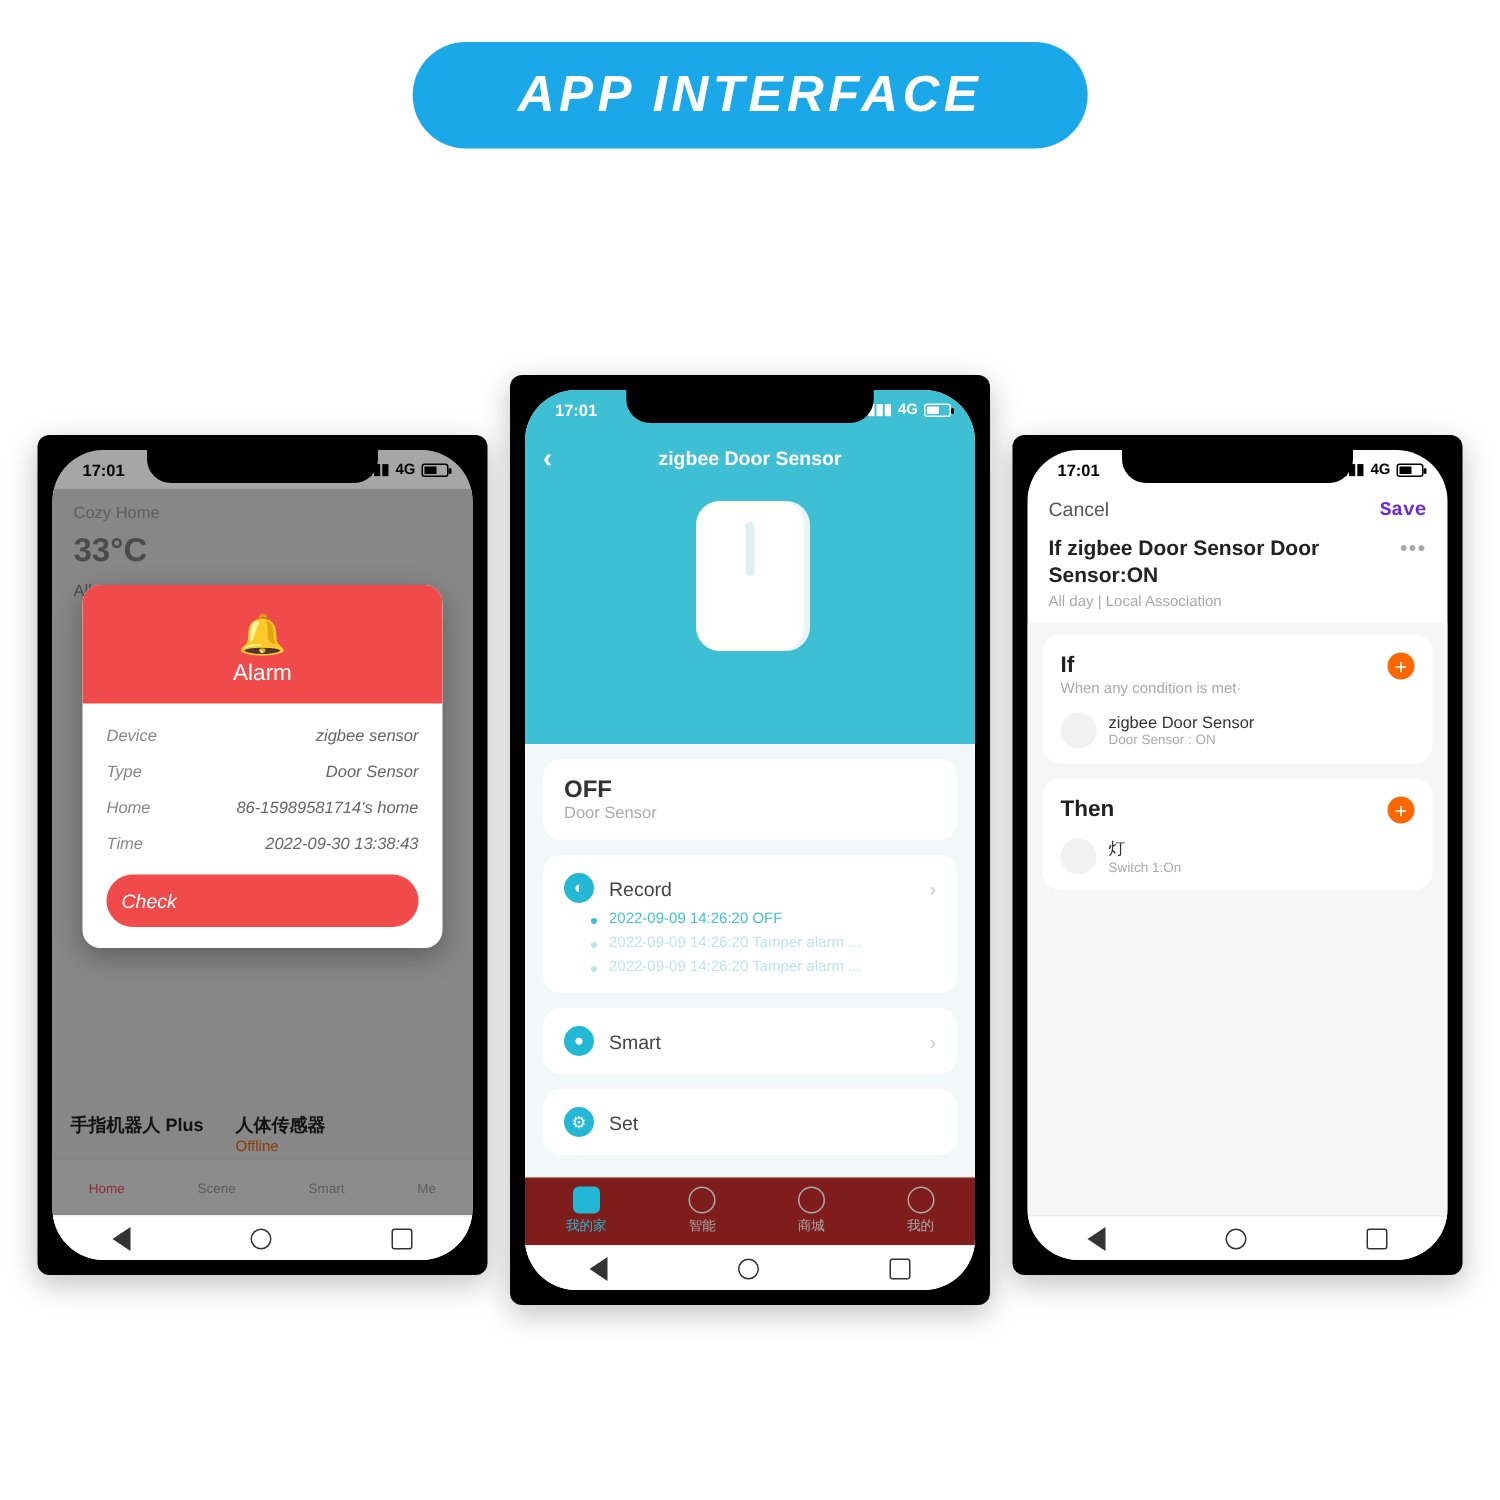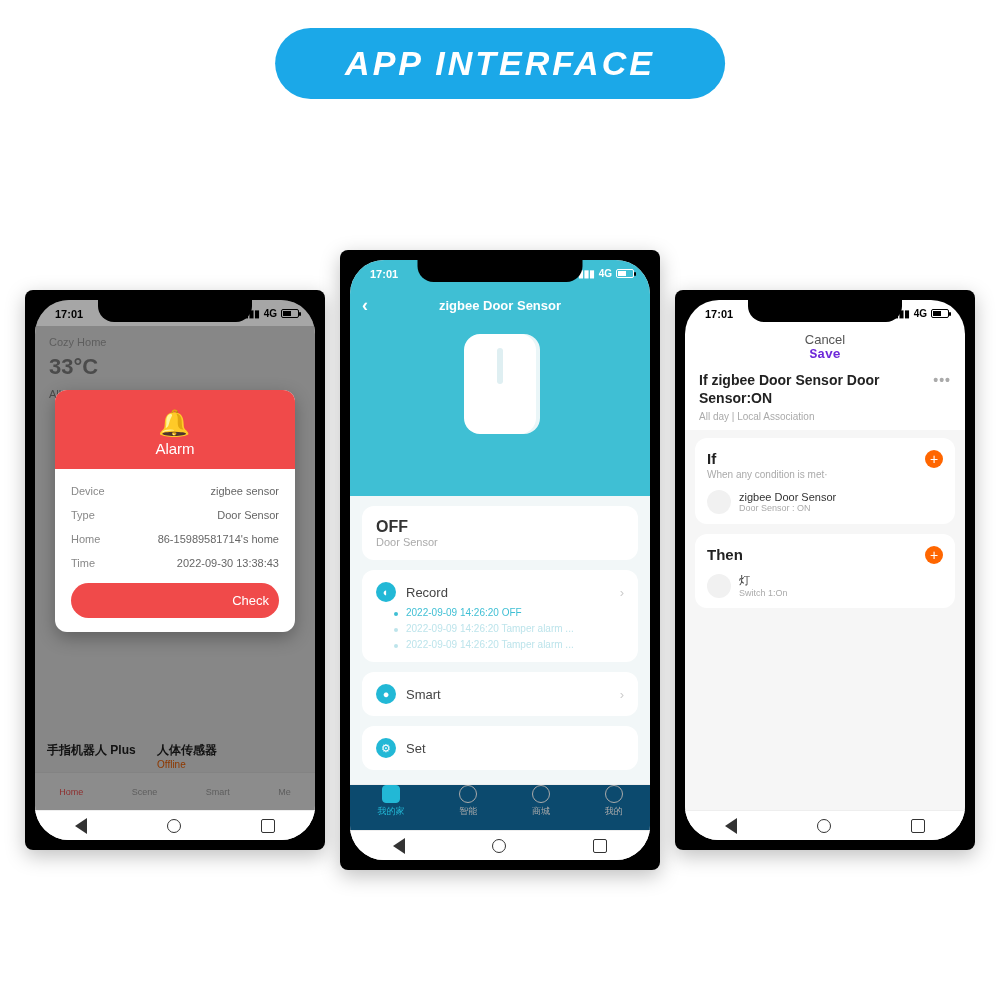--- a/index.html
+++ b/index.html
@@ -114,52 +114,52 @@
   .p1-tabbar{position:absolute;left:0;right:0;bottom:0;height:38px;border-top:1px solid #eee;background:rgba(255,255,255,.9);display:flex;justify-content:space-around;align-items:center;font-size:9px;color:#aaa;}
   .p1-tabbar .home{color:#f55;}
 
   .dim { position:absolute; inset:0 0 30px 0; background:rgba(0,0,0,.35); z-index:10;}
   .modal {
     position:absolute; top:90px; left:20px; right:20px; z-index:20;
     border-radius:12px; overflow:hidden; box-shadow:0 6px 18px rgba(0,0,0,.3);
     background:#fff;
   }
   .modal-top { background:#f04a4a; color:#fff; text-align:center; padding:20px 0 12px; }
-  .modal-body { padding:10px 16px 14px; font-size:11px; }
+  .modal-body { padding:10px 16px 14px; font-size:11px;font-style:italic; }
   .mrow{display:flex;justify-content:space-between;padding:6px 0;color:#555;}
   .mrow .k{color:#888;}
   .mrow .v{color:#666;text-align:right;}
   .mbtn{
-    background:#f04a4a;color:#fff;text-align:right;padding:10px;border-radius:22px;margin-top:8px;font-size:13px;font-weight:500;
+    background:#f04a4a;color:#fff;text-align:left;padding:10px;border-radius:22px;margin-top:8px;font-size:13px;font-weight:500;
   }
 
   
   .p2-top { background:#3fbfd4; color:#fff; padding-top:4px; height:210px; position:relative; }
   .p2-header{ display:flex; align-items:center; justify-content:center; position:relative; height:30px; font-size:13px; font-weight:600;}
   .p2-header .back{position:absolute;left:12px;font-size:18px;}
   .p2-device{ margin:14px auto 0; width:72px;height:100px;background:#fff;border-radius:16px;position:relative;box-shadow:4px 0 0 #eaf6f8;}
   .p2-device::before{content:"";position:absolute;top:14px;left:50%;transform:translateX(-50%);width:6px;height:36px;background:#dfeff2;border-radius:3px;}
   .p2-body{ flex:1; background:#f2f7f8; padding:10px 12px 0; overflow:hidden;}
   .card{background:#fff;border-radius:12px;padding:12px 14px;margin-bottom:10px;}
   .offtitle{font-size:16px;font-weight:700;color:#333;}
   .offsub{font-size:11px;color:#aaa;}
   .row-link{display:flex;align-items:center;gap:10px;font-size:13px;color:#444;position:relative;}
   .row-link .chev{position:absolute;right:0;color:#ccc;}
   .dot-ico{width:20px;height:20px;border-radius:50%;background:#22b8d6;display:flex;align-items:center;justify-content:center;color:#fff;font-size:11px;}
   .recitem{font-size:10px;color:#3fbfd4;padding:5px 0 0 30px;position:relative;}
   .recitem.fade{color:#bde4eb;}
   .recitem::before{content:"";position:absolute;left:18px;top:10px;width:4px;height:4px;background:currentColor;border-radius:50%;}
-  .p2-tabbar{height:46px;border-top:1px solid #eee;background:#0c4a6e;display:flex;justify-content:space-around;font-size:9px;color:#aaa;}
+  .p2-tabbar{height:46px;border-top:1px solid #eee;background:#7f1d1d;display:flex;justify-content:space-around;align-items:center;font-size:9px;color:#aaa;}
   .p2-tabbar .item{display:flex;flex-direction:column;align-items:center;gap:2px;}
   .p2-tabbar .item.active{color:#22b8d6;}
   .p2-tabbar .ico{width:18px;height:18px;border:1.5px solid currentColor;border-radius:50%;}
   .p2-tabbar .ico.house{border-radius:4px;background:#22b8d6;border-color:#22b8d6;}
 
   
-  .p3-header{display:flex;align-items:center;justify-content:space-between;padding:6px 14px;font-size:13px;flex-direction:column;}
+  .p3-header{display:flex;align-items:center;justify-content:space-between;padding:6px 14px;font-size:13px;}
   .p3-header .cancel{color:#555;}
   .p3-header .save{color:#6d28d9;font-weight:600;font-family:Liberation Mono, monospace;}
   .p3-title{padding:4px 14px;font-size:14px;font-weight:700;color:#222;line-height:1.25;position:relative;}
   .p3-sub{padding:0 14px 8px;font-size:10px;color:#aaa;}
   .p3-more{position:absolute;right:14px;top:4px;color:#aaa;letter-spacing:1px;}
   .p3-body{flex:1;background:#f6f6f6;padding:8px 10px;}
   .p3-card{background:#fff;border-radius:12px;padding:12px 12px 10px;margin-bottom:10px;position:relative;}
   .p3-card .lbl{font-size:15px;font-weight:700;color:#222;}
   .p3-card .sub{font-size:10px;color:#aaa;margin-top:2px;}
   .plus{position:absolute;right:12px;top:12px;width:18px;height:18px;border-radius:50%;background:#f60;color:#fff;display:flex;align-items:center;justify-content:center;font-size:14px;line-height:1;}

